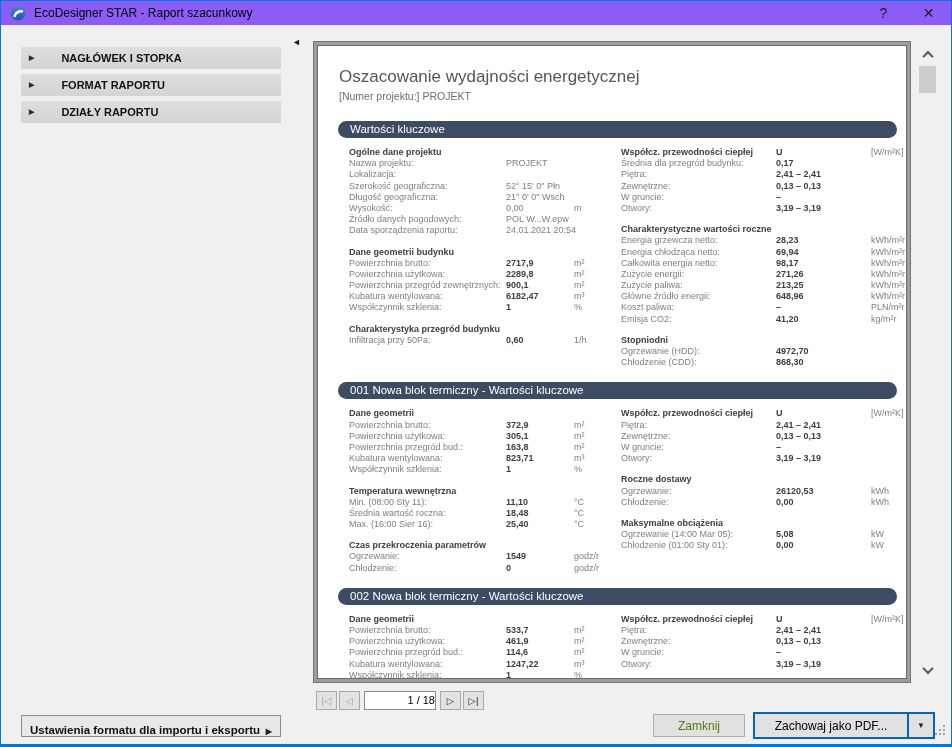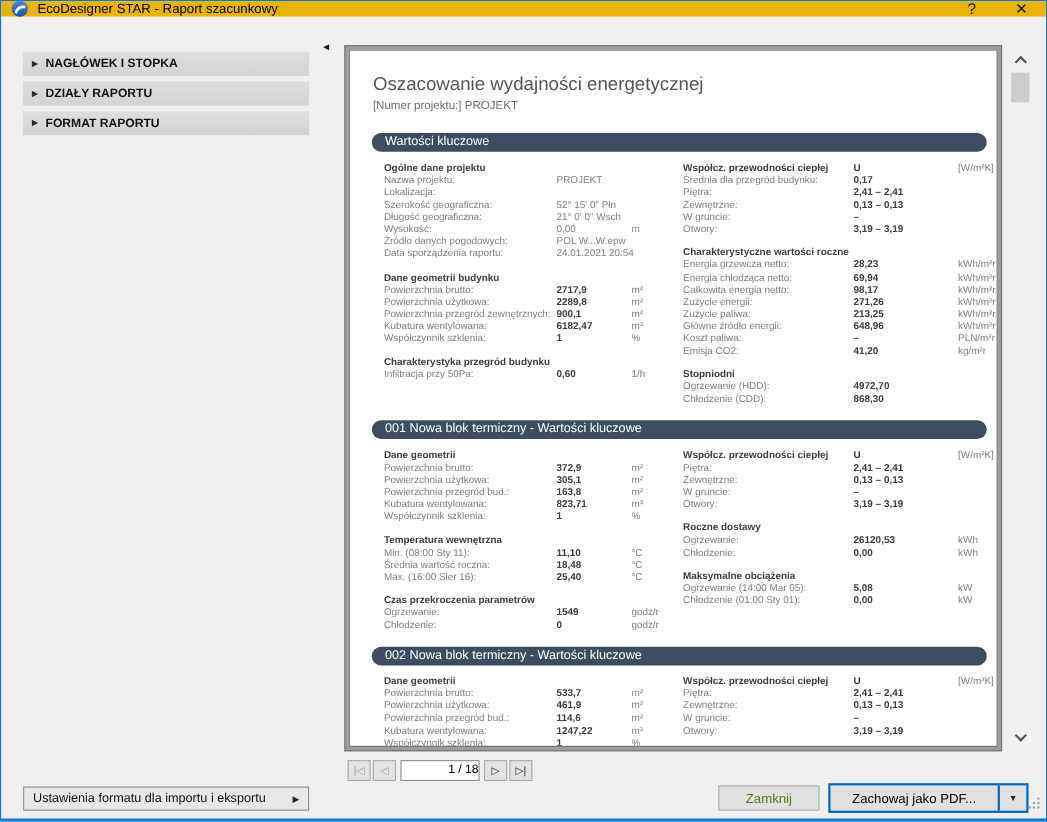--- a/index.html
+++ b/index.html
@@ -1,29 +1,29 @@
 <!DOCTYPE html>
 <html><head>
 <meta charset="utf-8">
 <style>
   html,body{margin:0;padding:0;background:#fff;}
   body{width:952px;height:747px;font-family:"Liberation Sans",sans-serif;-webkit-font-smoothing:antialiased;}
   .win{position:relative;width:952px;height:747px;box-sizing:border-box;
        border:1px solid #0078d7;border-bottom:3px solid #0078d7;background:#f0f0f0;overflow:hidden;}
   
-  .titlebar{height:14px;background:#eab308;display:flex;align-items:center;}
+  .titlebar{height:24px;background:#8b5cf6;display:flex;align-items:center;}
   .app-icon{width:16px;height:16px;margin:0 8px 0 9px;flex:none;}
   .title-text{font-size:12px;color:#000;}
   .tb-spacer{flex:1;}
   .tb-btn{width:45px;height:31px;display:flex;align-items:center;justify-content:center;
           font-size:14px;color:#1a1a1a;cursor:default;}
   
   .sidebar{position:absolute;left:20px;top:46px;width:260px;}
   .side-item{height:22px;margin-bottom:5px;background:linear-gradient(#dedede,#d4d4d4);
-             display:flex;align-items:center;font-size:11px;font-weight:bold;color:#111;}
+             display:flex;align-items:center;font-size:11px;font-weight:bold;color:#111;gap:20px;}
   .side-tri{font-size:7px;color:#2b2b2b;margin:0 7px 0 8px;}
   .collapse-handle{position:absolute;left:291px;top:36px;font-size:9px;color:#1a1a1a;}
   
   .page{position:absolute;left:312px;top:40px;width:598px;height:642px;box-sizing:border-box;
         background:#9d9d9d;border:1px solid #757575;padding:3px;}
   .page-inner{width:100%;height:100%;box-sizing:border-box;background:#fff;
               border:1px solid #6b6b6b;overflow:hidden;}
   .rep-title{font-size:17px;color:#565656;margin:21px 0 3px 21px;}
   .rep-sub{font-size:10.5px;color:#6e6e6e;margin:0 0 19px 21px;}
   .pill{height:17px;line-height:17px;border-radius:9px;background:#3d4c62;color:#fff;
@@ -46,22 +46,22 @@
   .sb-thumb{position:absolute;left:2px;top:20px;width:17px;height:27px;background:#cdcdcd;}
   
   .pager{position:absolute;left:315px;top:690px;display:flex;align-items:center;}
   .pgbtn{width:21px;height:19px;box-sizing:border-box;border:1px solid #a9a9a9;background:#e3e3e3;
          display:flex;align-items:center;justify-content:center;font-size:9.5px;color:#1c1c1c;margin-right:2px;}
   .pgbtn.dis{color:#9d9d9d;}
   .pg-field{width:72px;height:19px;box-sizing:border-box;border:1px solid #8a8a8a;background:#fff;
             font-size:11px;text-align:right;line-height:17px;color:#000;margin:0 4px 0 2px;}
   
   .foot-left{position:absolute;left:20px;top:714px;width:260px;height:22px;box-sizing:border-box;
-             border:1px solid #8c8c8c;background:#e8e8e8;display:flex;align-items:center;
-             font-size:11.5px;font-weight:normal;color:#111;padding:0 8px;}
+             border:1px solid #8c8c8c;background:#e8e8e8;display:flex;align-items:flex-end;
+             font-size:11.5px;font-weight:bold;color:#111;padding:0 8px;}
   .foot-left .arr{margin-left:auto;font-size:8px;color:#222;}
   .btn{box-sizing:border-box;border:1px solid #adadad;background:#e1e1e1;font-size:12px;color:#4d7c0f;
        display:flex;align-items:center;justify-content:center;}
   .btn-close{position:absolute;left:652px;top:713px;width:92px;height:23px;}
   .pdf-group{position:absolute;left:752px;top:711px;height:27px;box-sizing:border-box;
              border:2px solid #0067c0;display:flex;background:#e1e1e1;}
   .pdf-main{width:152px;display:flex;align-items:center;justify-content:center;font-size:12px;color:#000;}
   .pdf-sep{width:2px;background:#0067c0;}
   .pdf-arrow{width:24px;display:flex;align-items:center;justify-content:center;font-size:8px;color:#222;}
   .grip{position:absolute;right:14px;bottom:9px;width:2px;height:2px;background:#a2a2a2;
@@ -91,25 +91,25 @@
     <span class="tb-btn">✕</span>
   </div>
 
   <div class="sidebar">
     <div class="side-item">
       <span class="side-tri">▶</span>
       <span>NAGŁÓWEK I STOPKA</span>
     </div>
     <div class="side-item">
       <span class="side-tri">▶</span>
-      <span>DZIAŁY RAPORTU</span>
+      <span>FORMAT RAPORTU</span>
     </div>
     <div class="side-item">
       <span class="side-tri">▶</span>
-      <span>FORMAT RAPORTU</span>
+      <span>DZIAŁY RAPORTU</span>
     </div>
   </div>
   <span class="collapse-handle">◄</span>
 
   <div class="page">
     <div class="page-inner">
       <div class="rep-title">Oszacowanie wydajności energetycznej</div>
       <div class="rep-sub">[Numer projektu:] PROJEKT</div>
       <div>
           <div class="pill">Wartości kluczowe</div>

